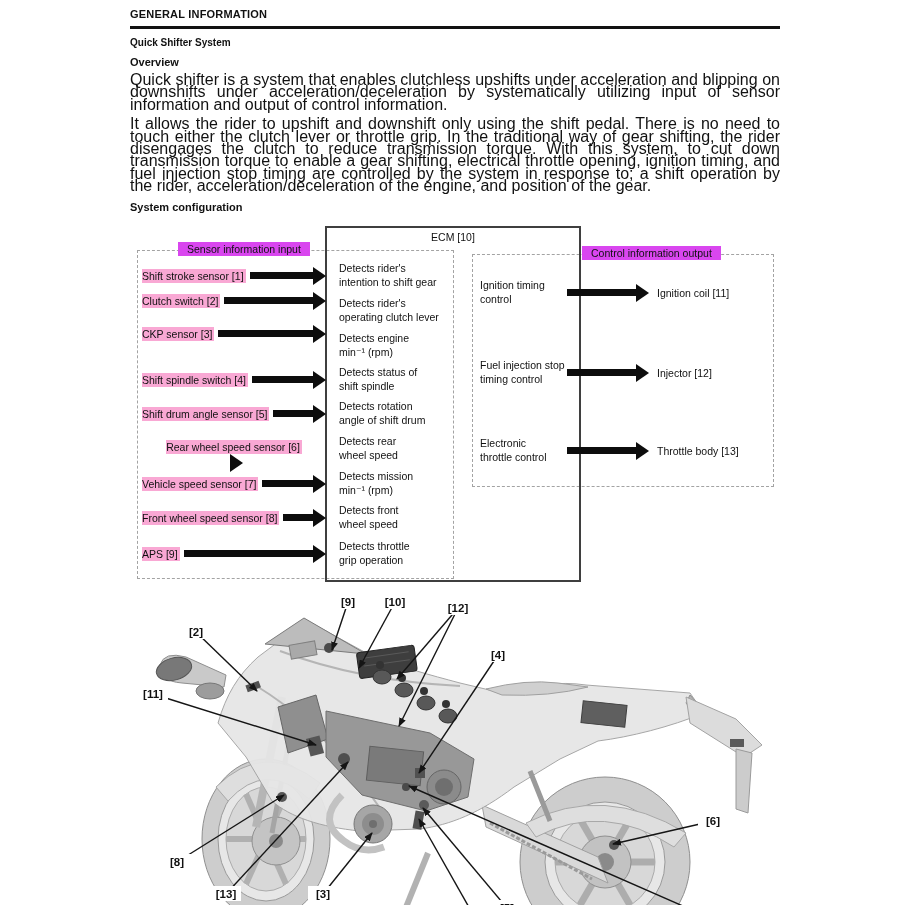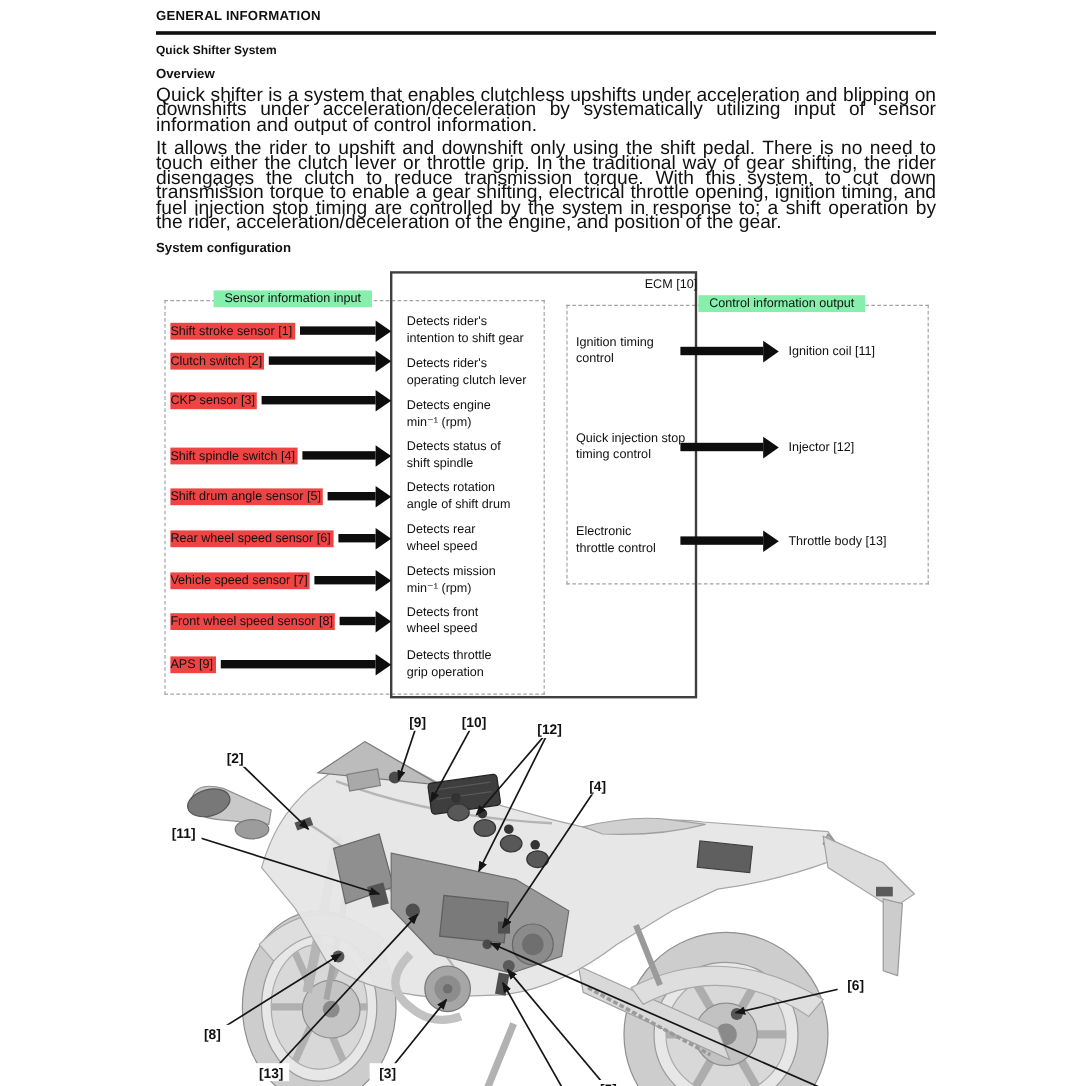--- a/index.html
+++ b/index.html
@@ -12,31 +12,31 @@
   h2.title{font-size:10px;font-weight:bold;margin:6px 0 0;line-height:15px;}
   h3.sub{font-size:11px;font-weight:bold;margin:7px 0 0;line-height:11px;}
   h3.sub.sys{margin-top:9px;}
   p.body{font-size:16px;line-height:12.4px;margin:6px 0 0;text-align:justify;}
   p.body.second{margin-top:7px;}
 
   
   .diagram{position:relative;margin-top:10px;height:366px;font-size:10.5px;line-height:14px;}
   .ecm-box{position:absolute;left:195px;top:3px;width:256px;height:356px;
            border:2px solid #3f3f3f;box-sizing:border-box;}
-  .ecm-label{position:absolute;left:195px;top:7px;width:256px;text-align:right;}
+  .ecm-label{position:absolute;left:195px;top:7px;width:256px;text-align:center;}
   .group-box{position:absolute;border:1px dashed #a3a3a3;box-sizing:border-box;}
   .sensor-box{left:7px;top:27px;width:317px;height:329px;}
   .control-box{left:342px;top:31px;width:302px;height:233px;}
-  .group-title{position:absolute;background:#86efac;padding:0 9px;white-space:nowrap;}
+  .group-title{position:absolute;background:#d946ef;padding:0 9px;white-space:nowrap;}
   .sensor-title{left:48px;top:19px;}
   .control-title{left:452px;top:23px;}
 
   .input-row{position:absolute;left:12px;width:184px;height:18px;
              display:flex;align-items:center;}
-  .in-label{white-space:nowrap;background:#ef4444;padding-right:2px;}
+  .in-label{white-space:nowrap;background:#f9a8d4;padding-right:2px;}
   .harrow{flex:1;display:flex;align-items:center;margin-left:4px;height:18px;}
   .harrow .shaft{flex:1;height:7px;background:#0d0d0d;}
   .harrow .head{width:0;height:0;border-left:13px solid #0d0d0d;
                 border-top:9px solid transparent;border-bottom:9px solid transparent;}
   .detects{position:absolute;left:209px;width:152px;line-height:14.5px;}
 
   .ctrl-text{position:absolute;left:350px;width:92px;line-height:14.5px;}
   .out-arrow{position:absolute;left:437px;width:82px;height:18px;
              display:flex;align-items:center;}
   .out-target{position:absolute;left:527px;white-space:nowrap;}
@@ -115,21 +115,21 @@
           <span class="in-label">Shift drum angle sensor [5]</span>
           <span class="harrow">
             <span class="shaft"></span>
             <span class="head"></span>
           </span>
         </div>
         <div class="detects" style="top: 176px;">
           <div>Detects rotation</div>
           <div>angle of shift drum</div>
         </div>
-        <div class="input-row" style="top: 217px;">
+        <div class="input-row" style="top: 217px; flex-direction: column;">
           <span class="in-label">Rear wheel speed sensor [6]</span>
           <span class="harrow">
             <span class="shaft"></span>
             <span class="head"></span>
           </span>
         </div>
         <div class="detects" style="top: 211px;">
           <div>Detects rear</div>
           <div>wheel speed</div>
         </div>
@@ -171,21 +171,21 @@
         <div class="ctrl-text" style="top: 55px;">
           <div>Ignition timing</div>
           <div>control</div>
         </div>
         <div class="out-arrow" style="top: 61px;">
           <span class="shaft" style="flex: 1 1 0%; height: 7px; background: rgb(13, 13, 13);"></span>
           <span class="head" style="width: 0px; height: 0px; border-left: 13px solid rgb(13, 13, 13); border-top: 9px solid transparent; border-bottom: 9px solid transparent;"></span>
         </div>
         <span class="out-target" style="top: 63px;">Ignition coil [11]</span>
         <div class="ctrl-text" style="top: 135px;">
-          <div>Quick injection stop</div>
+          <div>Fuel injection stop</div>
           <div>timing control</div>
         </div>
         <div class="out-arrow" style="top: 141px;">
           <span class="shaft" style="flex: 1 1 0%; height: 7px; background: rgb(13, 13, 13);"></span>
           <span class="head" style="width: 0px; height: 0px; border-left: 13px solid rgb(13, 13, 13); border-top: 9px solid transparent; border-bottom: 9px solid transparent;"></span>
         </div>
         <span class="out-target" style="top: 143px;">Injector [12]</span>
         <div class="ctrl-text" style="top: 213px;">
           <div>Electronic</div>
           <div>throttle control</div>

